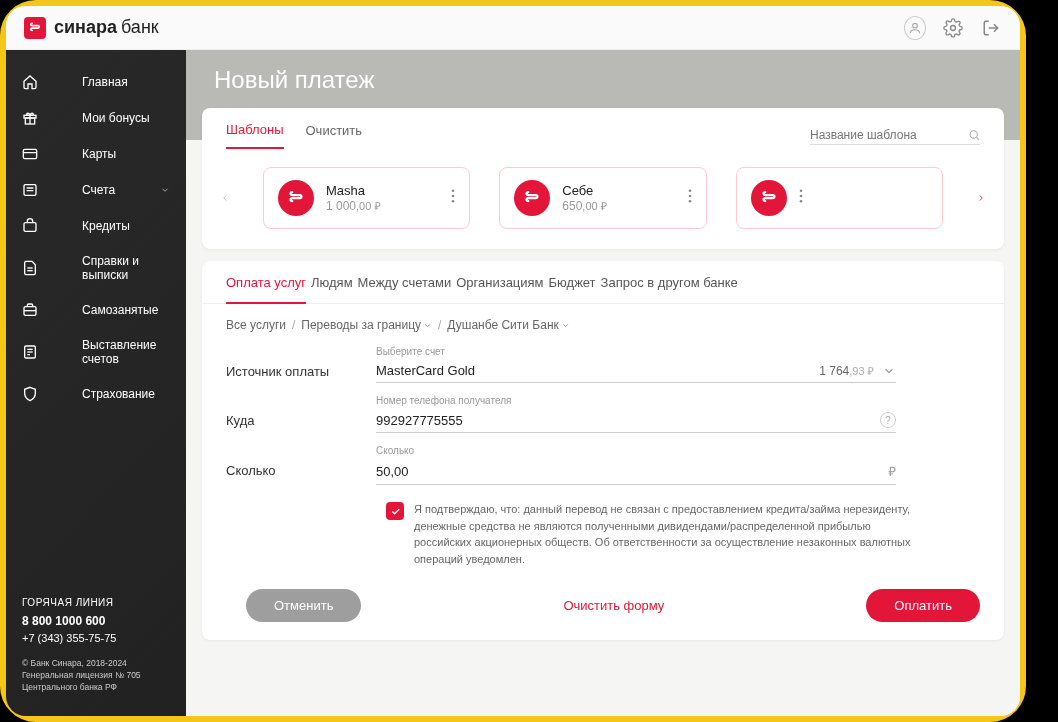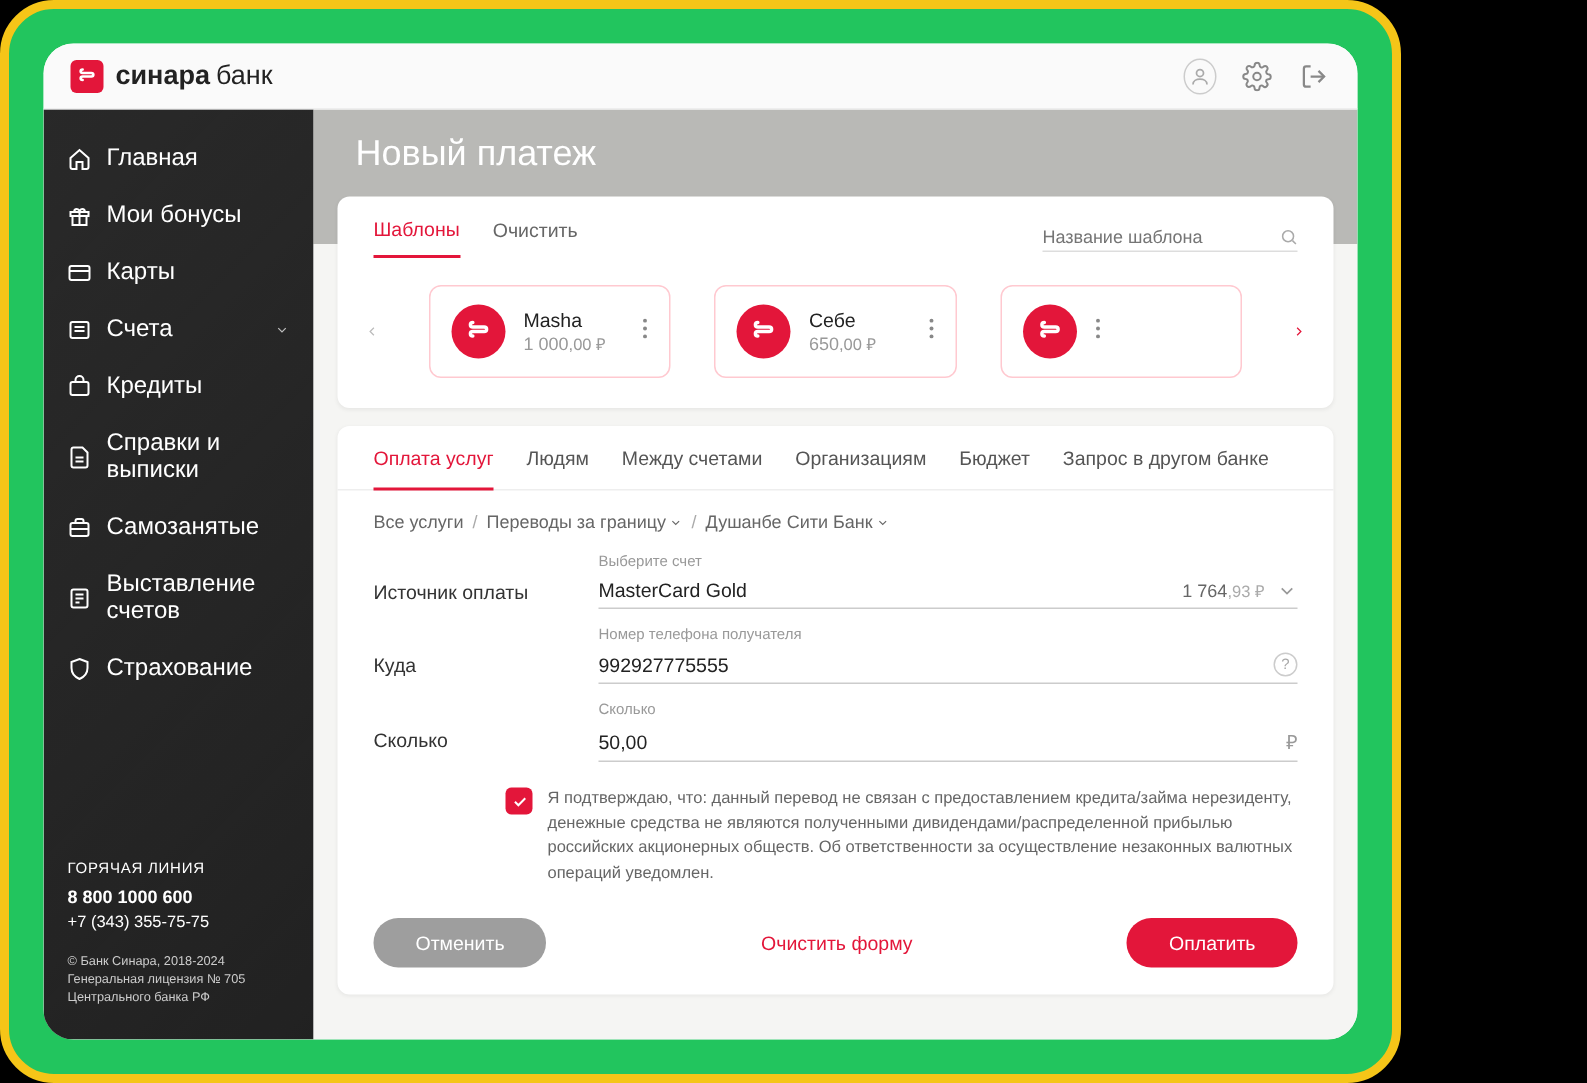--- a/index.html
+++ b/index.html
@@ -1,31 +1,31 @@
 <!DOCTYPE html>
 <html><head>
 <meta charset="utf-8">
 <style>
 * { box-sizing: border-box; margin: 0; padding: 0; font-family: -apple-system, BlinkMacSystemFont, "Segoe UI", Arial, sans-serif; }
 html, body { width: 1058px; height: 722px; background: #000; }
-.frame { width: 934px; height: 722px; background: #22c55e; border: 6px solid #f5c518; border-radius: 36px; padding: 23px; }
+.frame { width: 1026px; height: 722px; background: #22c55e; border: 6px solid #f5c518; border-radius: 36px; padding: 0; }
 .device { width: 100%; height: 100%; background: #fff; border-radius: 20px; overflow: hidden; display: flex; flex-direction: column; }
 .topbar { height: 44px; background: #fafafa; display: flex; align-items: center; padding: 0 18px; border-bottom: 1px solid #eee; }
 .logo-mark { width: 22px; height: 22px; background: #e3163a; border-radius: 4px; display: flex; align-items: center; justify-content: center; margin-right: 8px; }
 .logo-mark svg { width: 14px; height: 14px; }
 .brand-bold { font-weight: 700; font-size: 18px; color: #222; }
 .brand-light { font-weight: 300; font-size: 18px; color: #222; margin-left: 4px; }
 .top-spacer { flex: 1; }
 .top-icon { width: 22px; height: 22px; margin-left: 16px; display: flex; align-items: center; justify-content: center; cursor: pointer; color: #888; }
 .avatar-circle { width: 24px; height: 24px; border-radius: 50%; border: 1px solid #ccc; display: flex; align-items: center; justify-content: center; color: #aaa; }
 .body { flex: 1; display: flex; overflow: hidden; }
 .sidebar { width: 180px; background: linear-gradient(135deg, rgba(0,0,0,0.62), rgba(0,0,0,0.55)), linear-gradient(135deg,#6a6a6a,#4a4a4a); color: #fff; padding: 14px 0 10px; display: flex; flex-direction: column; font-size: 12px; }
 .side-item { display: flex; align-items: center; padding: 10px 16px; cursor: pointer; gap: 10px; }
 .side-icon { width: 16px; height: 16px; flex-shrink: 0; }
-.side-label { font-size: 16px; }
+.side-label { font-size: 12px; margin-left: 34px; }
 .chev { margin-left: auto; opacity: 0.7; }
 .side-footer { margin-top: auto; padding: 12px 16px; font-size: 9px; line-height: 1.5; color: #ddd; }
 .hotline-title { font-size: 10px; letter-spacing: 0.5px; color: #fff; margin-bottom: 2px; }
 .hotline-num { font-size: 12px; font-weight: 600; color: #fff; }
 .hotline-sub { font-size: 11px; color: #fff; margin-bottom: 12px; }
 .legal { font-size: 8.5px; color: #ccc; line-height: 1.4; }
 .main { flex: 1; overflow: auto; background: linear-gradient(to bottom, #b9b9b6 0, #b9b9b6 90px, #f5f5f3 90px, #f5f5f3 100%); }
 .page-title { font-size: 24px; font-weight: 400; color: #fff; padding: 16px 28px 14px; }
 .panel { background: #fff; margin: 0 16px 12px; border-radius: 8px; box-shadow: 0 1px 3px rgba(0,0,0,0.06); }
 .templates-head { display: flex; align-items: center; padding: 14px 24px 0; gap: 22px; }
@@ -37,21 +37,21 @@
 .templates-row { display: flex; align-items: center; padding: 18px 14px 20px; gap: 29px; }
 .carousel-arrow { width: 18px; display: flex; align-items: center; justify-content: center; color: #bbb; cursor: pointer; }
 .tcard { flex: 1; border: 1px solid #ffc9d0; border-radius: 8px; padding: 12px 14px; display: flex; align-items: center; gap: 12px; cursor: pointer; }
 .tcard-circle { width: 36px; height: 36px; border-radius: 50%; background: #e3163a; display: flex; align-items: center; justify-content: center; }
 .tcard-circle svg { width: 18px; height: 18px; }
 .tcard-body { flex: 1; }
 .tcard-name { font-size: 13px; color: #222; }
 .tcard-amt { font-size: 12px; color: #999; }
 .tcard-amt .cents { font-size: 11px; }
 .tcard-more { color: #888; cursor: pointer; }
-.svc-tabs { display: flex; gap: 22px; padding: 14px 24px 0; border-bottom: 1px solid #eee; flex-wrap: wrap; }
+.svc-tabs { display: flex; gap: 5px; padding: 14px 24px 0; border-bottom: 1px solid #eee; flex-wrap: wrap; }
 .svc-tab { font-size: 13px; color: #555; padding-bottom: 12px; cursor: pointer; }
 .svc-tab.active { color: #e3163a; border-bottom: 2px solid #e3163a; margin-bottom: -1px; }
 .breadcrumb { padding: 14px 24px 8px; font-size: 12px; color: #666; display: flex; align-items: center; gap: 6px; }
 .bc-sep { color: #aaa; }
 .bc-drop svg { width: 9px; height: 9px; vertical-align: middle; margin-left: 2px; }
 .form-row { display: flex; padding: 6px 24px; align-items: flex-start; }
 .form-label { width: 150px; font-size: 13px; color: #333; padding-top: 18px; }
 .form-field { flex: 1; max-width: 520px; }
 .field-caption { font-size: 10px; color: #999; margin-bottom: 2px; }
 .select-line { display: flex; align-items: center; border-bottom: 1px solid #ccc; padding: 4px 0; }
@@ -61,21 +61,21 @@
 .select-chev { margin-left: 8px; color: #999; }
 .input-line { display: flex; align-items: center; border-bottom: 1px solid #ccc; padding: 4px 0; }
 .input-line input { border: none; outline: none; font-size: 13px; flex: 1; color: #222; }
 .help-icon { width: 16px; height: 16px; border: 1px solid #ccc; border-radius: 50%; display: flex; align-items: center; justify-content: center; font-size: 10px; color: #aaa; cursor: pointer; }
 .ruble { color: #999; font-size: 13px; }
 .confirm-row { display: flex; padding: 10px 24px 6px; gap: 10px; }
 .confirm-spacer { width: 150px; }
 .checkbox { width: 18px; height: 18px; border-radius: 4px; background: #e3163a; display: flex; align-items: center; justify-content: center; flex-shrink: 0; margin-top: 1px; cursor: pointer; }
 .checkbox svg { width: 11px; height: 11px; }
 .confirm-text { font-size: 11px; color: #666; line-height: 1.5; max-width: 500px; }
-.actions { display: flex; align-items: center; padding: 16px 24px 18px; }
+.actions { display: flex; align-items: center; padding: 16px 24px 18px; margin-left: 20px; }
 .btn { border: none; border-radius: 20px; padding: 9px 28px; font-size: 13px; cursor: pointer; }
 .btn-cancel { background: #9e9e9e; color: #fff; }
 .btn-clear { background: transparent; color: #e3163a; margin: 0 auto; }
 .btn-pay { background: #e3163a; color: #fff; }
 </style>
 </head>
 <body>
 
 <div class="frame">
 <div class="device">

